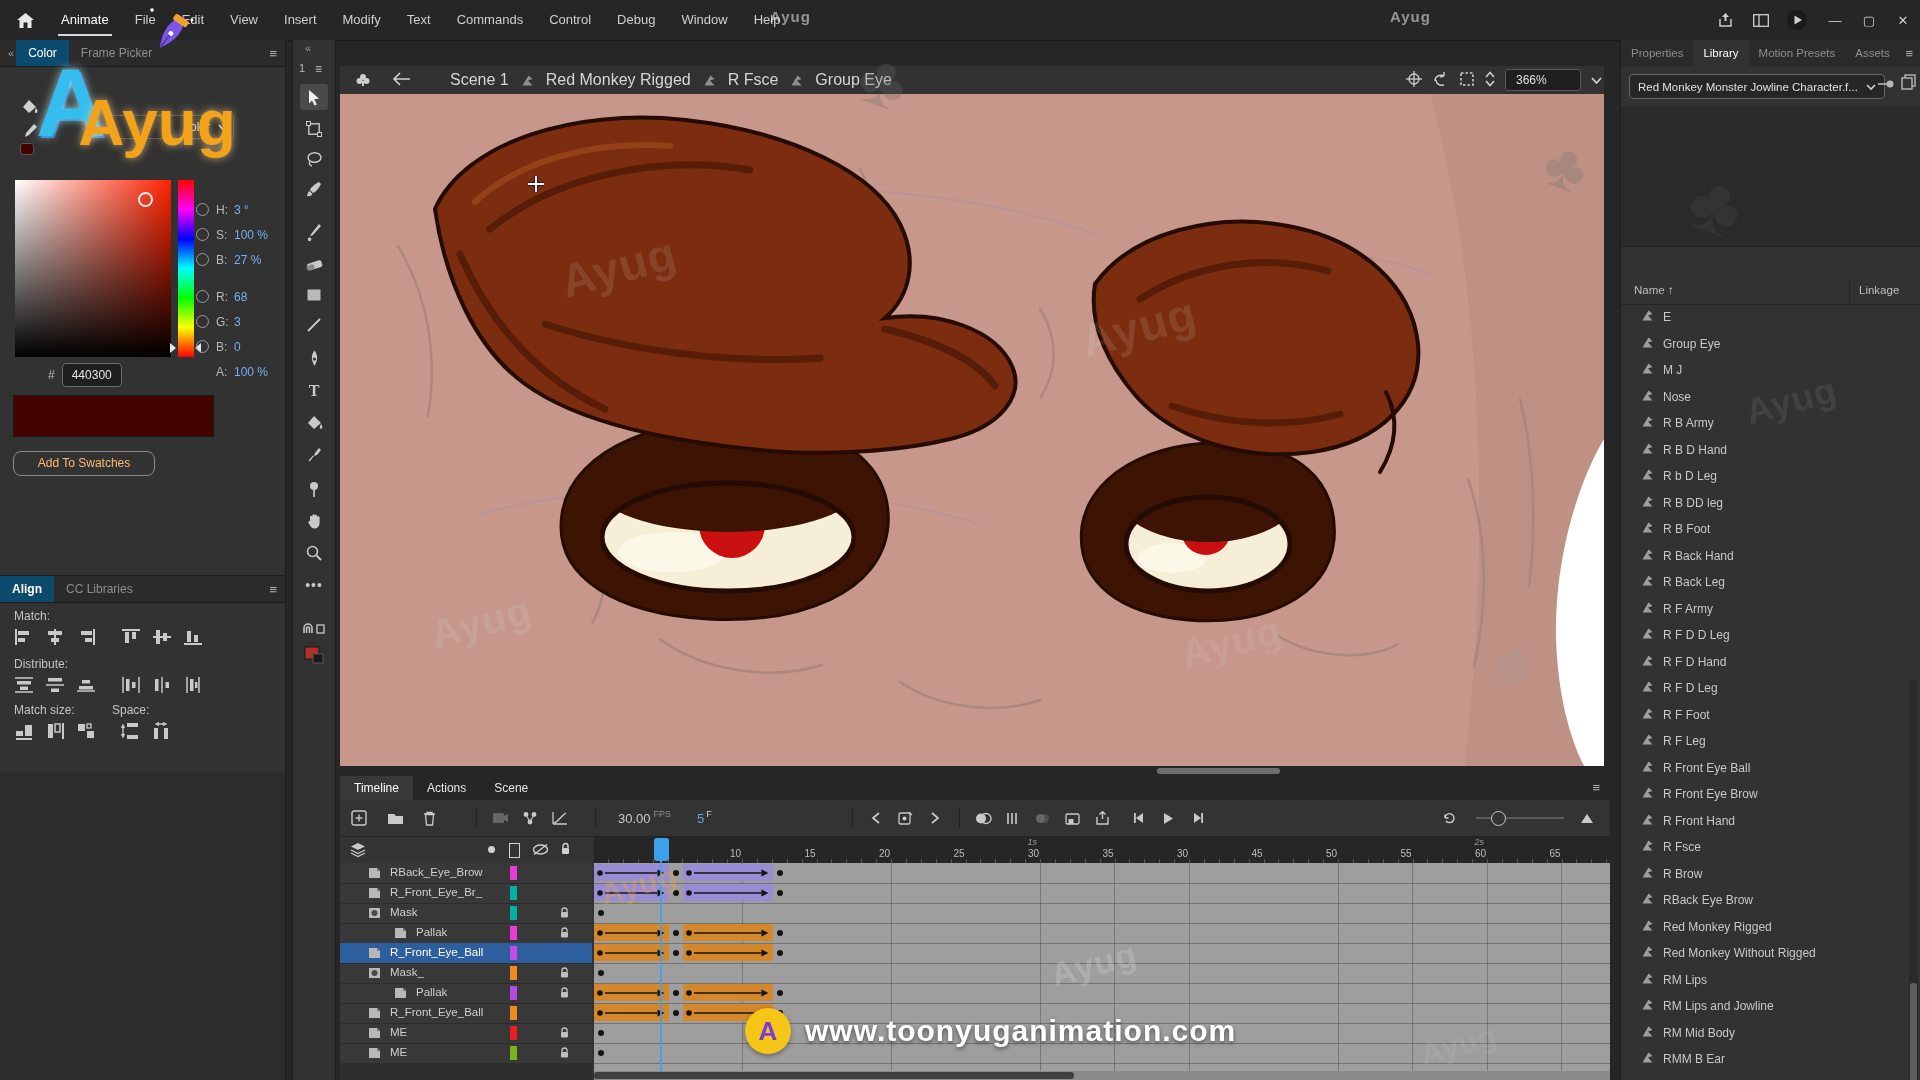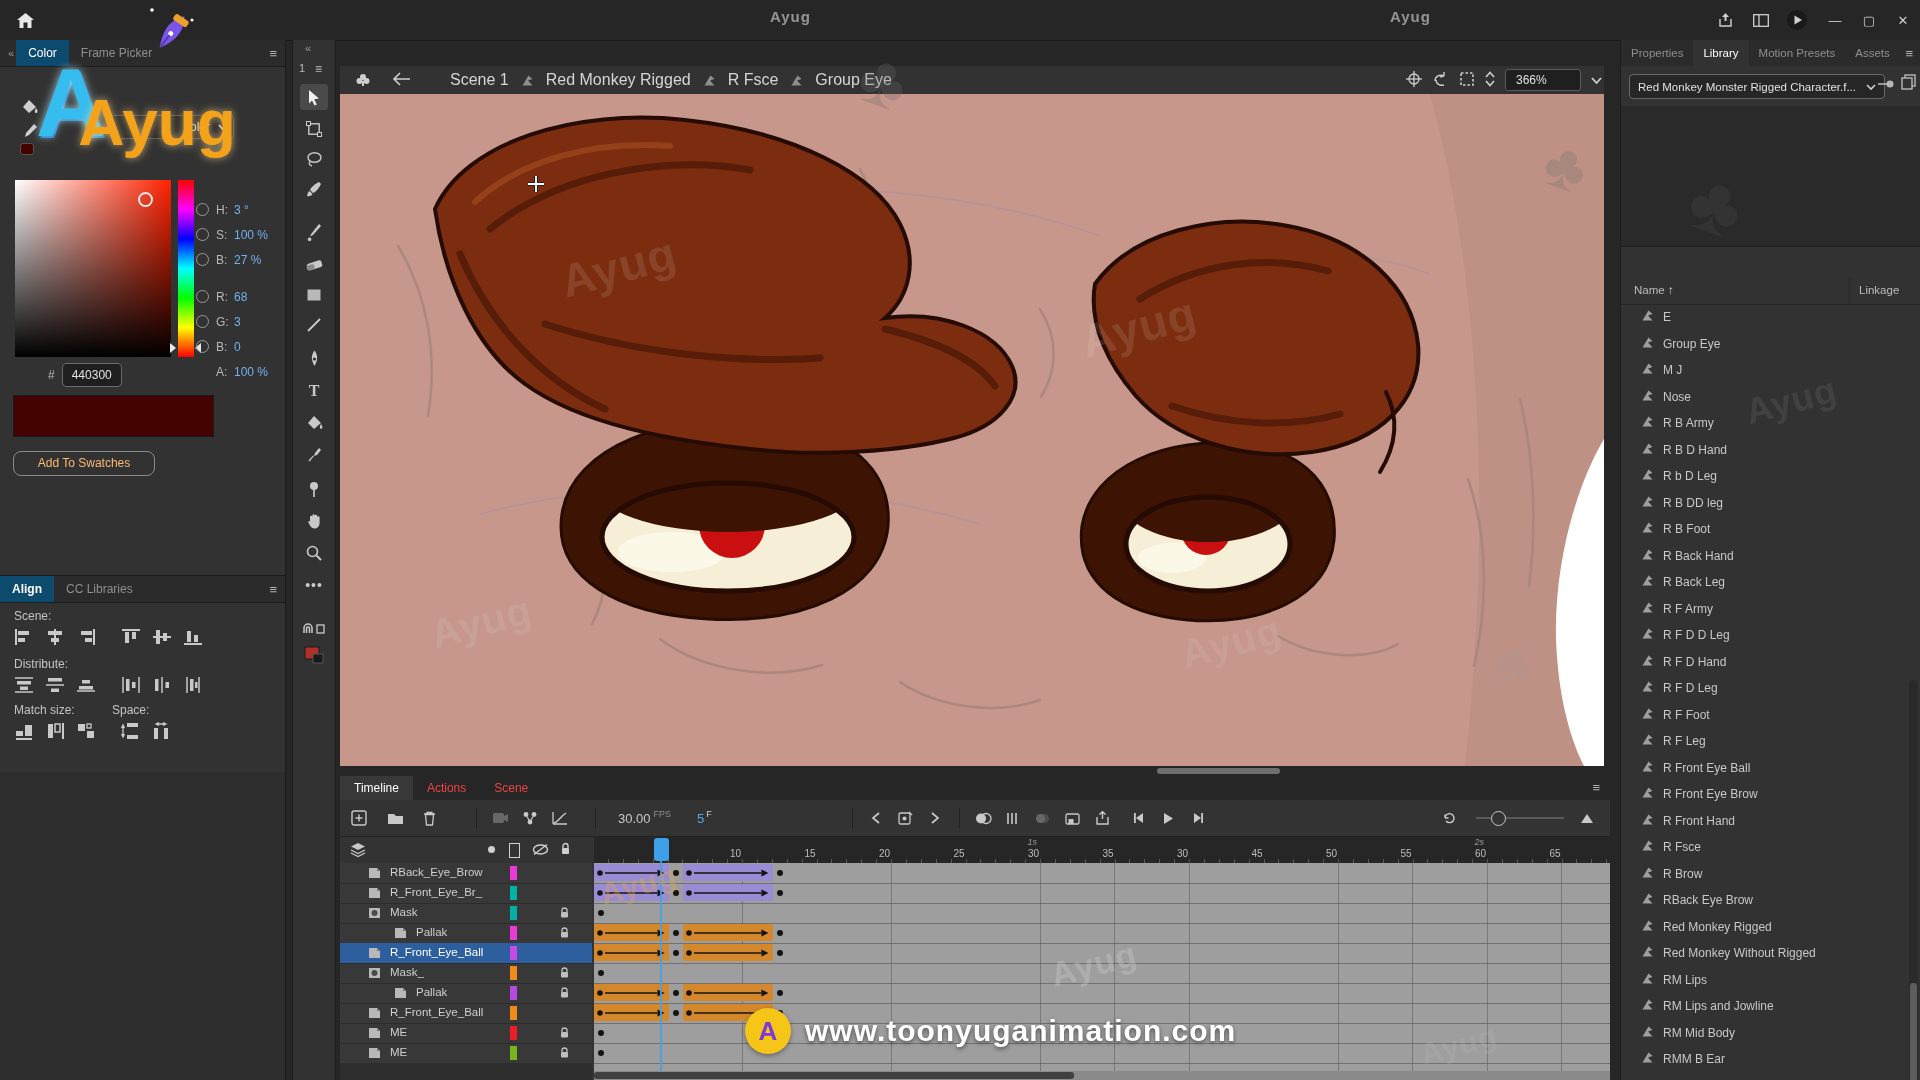--- a/index.html
+++ b/index.html
@@ -72,21 +72,21 @@
   .tico.active{background:#4a4a4a;}
   
   #canvas{position:absolute;left:340px;top:94px;width:1264px;height:672px;overflow:hidden;background:#c6978a;}
   #canvas svg{display:block;}
   #cscroll{position:absolute;left:340px;top:766px;width:1264px;height:10px;background:#262626;}
   #cscroll .thumb{position:absolute;left:817px;top:2px;width:123px;height:6px;background:#6f6f6f;border-radius:3px;}
   #vstrip{position:absolute;left:1604px;top:66px;width:16px;height:1014px;background:#262626;}
   
   #timeline{position:absolute;left:340px;top:776px;width:1270px;height:304px;background:#333333;}
   #ttabs{position:absolute;left:0;top:0;width:100%;height:24px;background:#262626;display:flex;align-items:flex-end;}
-  .ttab{height:24px;line-height:24px;padding:0 14px;color:#ef4444;font-size:12px;}
+  .ttab{height:24px;line-height:24px;padding:0 14px;color:#e5e5e5;font-size:12px;}
   .ttab.active{background:#383838;color:#fff;}
   #ttoolbar{position:absolute;left:0;top:24px;width:100%;height:36px;background:#333;border-bottom:1px solid #222;display:flex;align-items:center;}
   .tbico{width:30px;height:26px;display:flex;align-items:center;justify-content:center;flex:none;}
   .tbico.dim{opacity:.35;}
   .tsep{width:1px;height:20px;background:#222;margin:0 8px;flex:none;}
   #fpsnum{color:#c8c8c8;font-size:13px;}
   #fpslab{color:#8f8f8f;font-size:9px;margin:-8px 0 0 3px;}
   #curframe{color:#5aa7e8;font-size:13px;margin-left:26px;}
   #framelab{color:#d0d0d0;font-size:9px;margin:-8px 0 0 2px;}
   #layers-hdr{position:absolute;left:0;top:61px;width:252px;height:26px;background:#333;border-bottom:1px solid #222;}
@@ -147,20 +147,34 @@
 <body>
 
 <div id="app">
 
   <div id="menubar">
     <div id="home-btn">
       <svg width="17" height="15" viewBox="0 0 17 15">
           <path d="M8.5,0 L17,7 H14.5 V15 H10.5 V9.5 H6.5 V15 H2.5 V7 H0 Z" fill="#e8e8e8"></path>
         </svg>
     </div>
+    <div id="menus">
+        <div class="menu-item active">Animate</div>
+        <div class="menu-item">File</div>
+        <div class="menu-item">Edit</div>
+        <div class="menu-item">View</div>
+        <div class="menu-item">Insert</div>
+        <div class="menu-item">Modify</div>
+        <div class="menu-item">Text</div>
+        <div class="menu-item">Commands</div>
+        <div class="menu-item">Control</div>
+        <div class="menu-item">Debug</div>
+        <div class="menu-item">Window</div>
+        <div class="menu-item">Help</div>
+      </div>
     <div id="winctl">
       <div class="appbtn">
         <svg width="15" height="15" viewBox="0 0 15 15">
             <path d="M7.5,0 L11,4 H8.5 V8 H6.5 V4 H4 Z" fill="#cfcfcf"></path>
             <path d="M2,6 V13 H13 V6" fill="none" stroke="#cfcfcf" stroke-width="1.4"></path>
           </svg>
       </div>
       <div class="appbtn">
         <svg width="16" height="13" viewBox="0 0 16 13">
             <rect x="0.7" y="0.7" width="14.6" height="11.6" fill="none" stroke="#cfcfcf" stroke-width="1.3"></rect>
@@ -327,21 +341,21 @@
     </div>
   </div>
 
   <div id="alignpanel">
     <div class="ptabs">
       <div class="ptab active" style="font-weight:bold;">Align</div>
       <div class="ptab">CC Libraries</div>
       <div class="pmenu">≡</div>
     </div>
     <div style="position:relative;">
-      <div class="alabel abs" style="left:14px;top:6px;">Scene:</div>
+      <div class="alabel abs" style="left:14px;top:6px;">Match:</div>
       <div class="arow" style="left:12px;top:24px;">
         <span class="aic">
             <svg width="22" height="20">
               <line x1="3" y1="2" x2="3" y2="18" stroke="#c9c9c9" stroke-width="2"></line>
               <rect x="5" y="4" width="11" height="4" fill="#c9c9c9"></rect>
               <rect x="5" y="11" width="7" height="4" fill="#c9c9c9"></rect>
             </svg>
           </span>
         <span class="aic">
             <svg width="22" height="20">
@@ -1040,21 +1054,21 @@
 
   <div id="library">
     <div id="libtabs">
         <div class="ltab">Properties</div>
         <div class="ltab active">Library</div>
         <div class="ltab">Motion Presets</div>
         <div class="ltab">Assets</div>
       </div>
     <span class="abs" style="right:8px;top:6px;color:#b0b0b0;font-size:13px;">≡</span>
     <div id="libdoc">
-      <span style="overflow:hidden;text-overflow:ellipsis;">Red Monkey Monster Rigged Character.f...</span>
+      <span style="overflow:hidden;text-overflow:ellipsis;">Red Monkey Monster Jowline Character.f...</span>
       <svg width="10" height="6" viewBox="0 0 10 6" style="flex:none;">
           <path d="M1,1 L5,5 L9,1" fill="none" stroke="#cfcfcf" stroke-width="1.6"></path>
         </svg>
     </div>
     <span class="abs" style="left:256px;top:38px;">
       <svg width="18" height="12">
           <line x1="1" y1="6" x2="10" y2="6" stroke="#b8b8b8" stroke-width="1.6"></line>
           <circle cx="13" cy="6" r="3.5" fill="#b8b8b8"></circle>
         </svg>
     </span>

